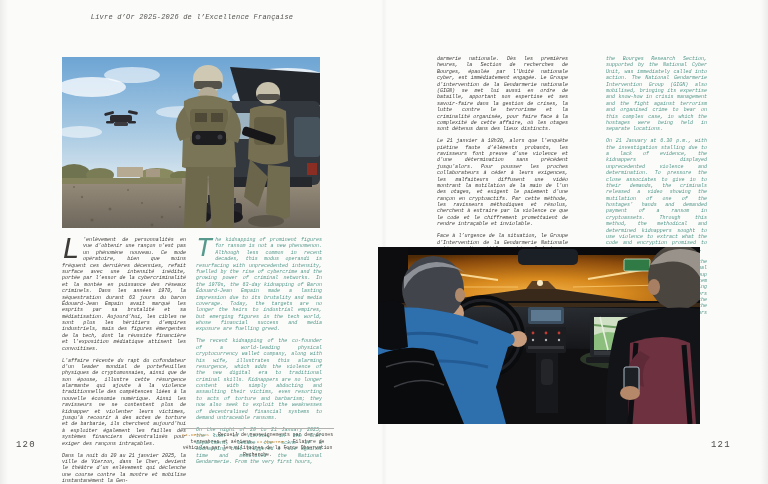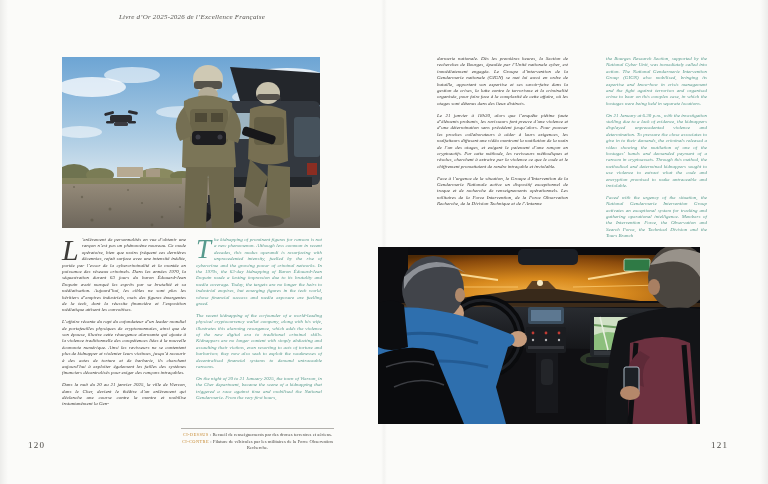--- a/index.html
+++ b/index.html
@@ -1,19 +1,19 @@
 <!DOCTYPE html>
 <html style="--teal: #579a8d; --caption_orange: #c5872e;"><head>
 <meta charset="utf-8">
 <style>
   html,body { margin:0; padding:0; background:#e9e9e7; }
   .spread {
     position:relative; width:768px; height:484px; margin:0 auto;
     background:#fbfbf9; overflow:hidden;
-    font-family:Liberation Serif, serif;
+    font-family:Liberation Mono, monospace;
   }
   .edge-shade-left { position:absolute; left:0; top:0; width:8px; height:484px;
     background:linear-gradient(to right, rgba(0,0,0,.06), rgba(0,0,0,0)); }
   .edge-shade-right { position:absolute; right:0; top:0; width:8px; height:484px;
     background:linear-gradient(to left, rgba(0,0,0,.06), rgba(0,0,0,0)); }
   .spine { position:absolute; left:381px; top:0; width:6px; height:484px;
     background:linear-gradient(to right, rgba(0,0,0,0), rgba(0,0,0,.03), rgba(0,0,0,0)); }
 
   .runhead { position:absolute; top:13px; width:384px; text-align:center;
     font-style:italic; font-size:7px; color:#55534f; letter-spacing:.2px; }
@@ -38,21 +38,21 @@
     padding:1px 3px 0 0; }
   .col-en-left .dropcap { font-size:27px; line-height:22px; color:var(--teal, #579a8d); }
 
   .caption { position:absolute; left:181px; top:428px; width:153px;
     border-top:.8px solid #b3b1ad; padding-top:3px; text-align:center;
     font-style:normal; font-size:4.8px; line-height:1.4; color:#4b4945; }
   .caption .cap-label { color:var(--caption_orange, #c5872e); letter-spacing:.4px; font-size:4.4px; }
 
   .pagenum { position:absolute; top:440px; font-size:9px; letter-spacing:1.2px;
     color:#4c4a46; font-style:normal; }
-  .pagenum.left { left:28px; }
+  .pagenum.left { left:16px; }
   .pagenum.right { left:711px; }
 </style>
 </head>
 <body>
 
 <div class="spread">
 
   <div class="runhead left">Livre d’Or 2025-2026 de l’Excellence Française</div>
 
   <div class="photo photo-left">

